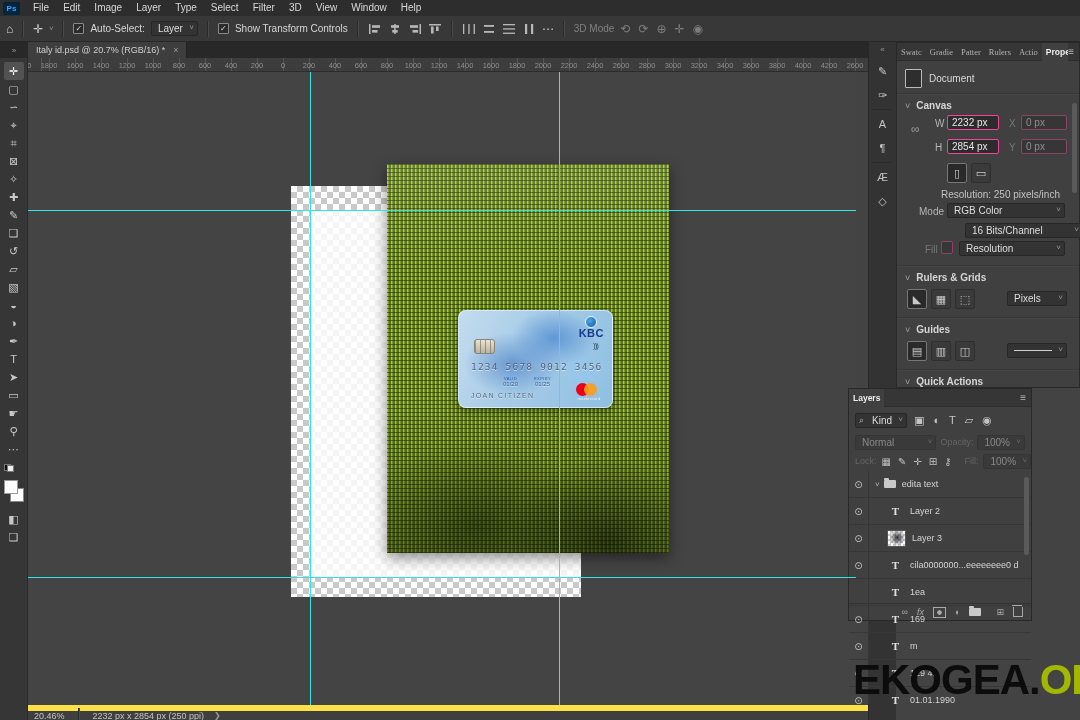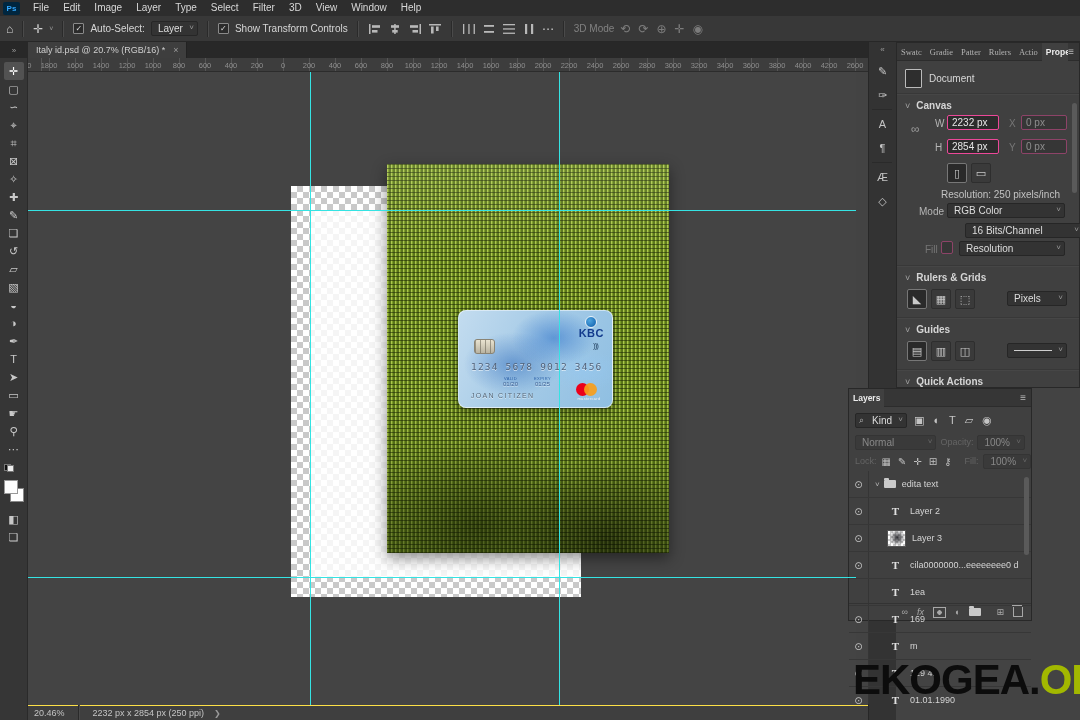--- a/index.html
+++ b/index.html
@@ -86,21 +86,21 @@
   .card-holder{position:absolute;left:12px;bottom:8px;font-size:7px;letter-spacing:1.3px;color:#5a6a7a;
         text-shadow:0 1px 0 rgba(255,255,255,.55);}
   .mc{position:absolute;right:10px;bottom:6px;width:26px;text-align:center;}
   .mc .c1,.mc .c2{position:absolute;top:0;width:13px;height:13px;border-radius:50%;}
   .mc .c1{left:0;background:#eb001b;}
   .mc .c2{left:8px;background:#f79e1b;opacity:.92;}
   .mc .word{padding-top:13px;font-size:4px;color:#f2f2f2;letter-spacing:.3px;}
   .guide{position:absolute;background:#35e3e3;z-index:20;}
   .guide.v{width:1px;top:0;height:633px;}
   .guide.h{height:1px;left:0;width:828px;}
-  .statusbar{position:absolute;left:28px;top:705px;width:840px;height:15px;background:#3f3f3f;border-top:1px solid #fde047;
+  .statusbar{position:absolute;left:28px;top:705px;width:840px;height:15px;background:#3f3f3f;border-top:6px solid #fde047;
        display:flex;align-items:center;gap:10px;font-size:9px;color:#c4c4c4;padding-left:6px;box-sizing:border-box;}
   .statusbar .chev{color:#9a9a9a;font-size:8px;}
   
   .dockstrip{position:absolute;left:868px;top:42px;width:28px;height:678px;background:#333;border-left:1px solid #272727;
        box-sizing:border-box;display:flex;flex-direction:column;align-items:center;}
   .dockstrip .collapse{font-size:8px;color:#9a9a9a;margin:3px 0 4px;}
   .dock-icon{width:22px;height:22px;display:flex;align-items:center;justify-content:center;color:#c4c4c4;font-size:11px;margin:2px 0;}
   .dock-sep{width:20px;height:1px;background:#2a2a2a;margin:3px 0;}
   .panel{position:absolute;background:#404040;border:1px solid #282828;box-sizing:border-box;}
   .props{left:896px;top:42px;width:184px;height:346px;}

